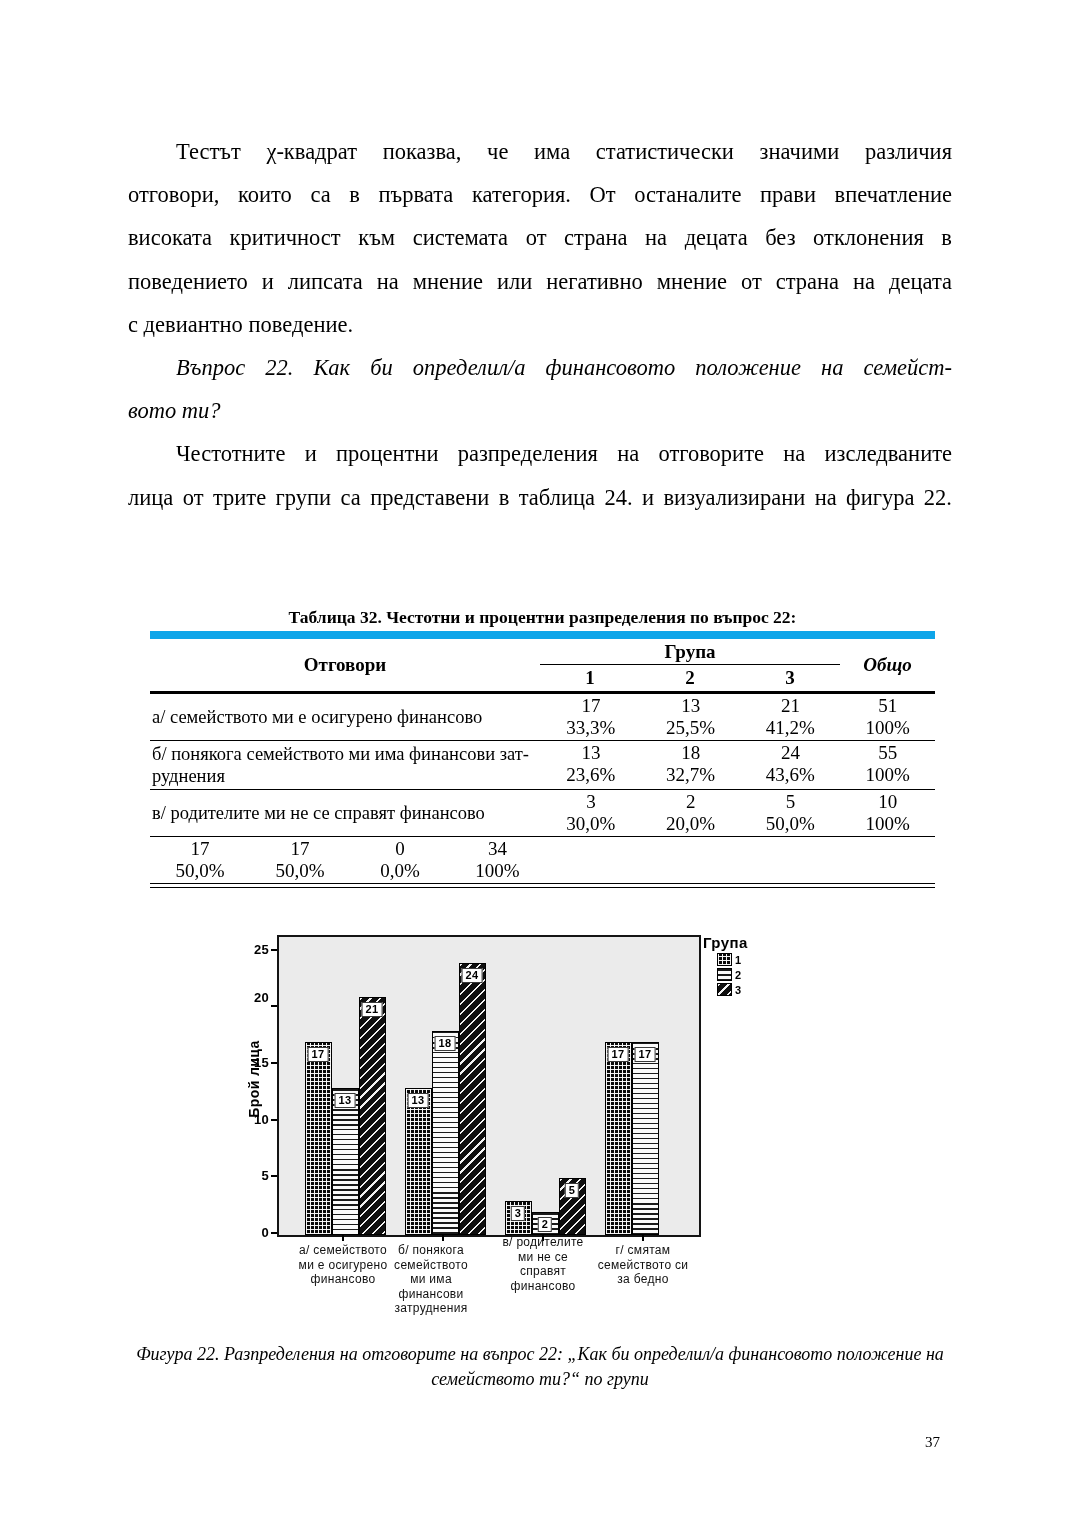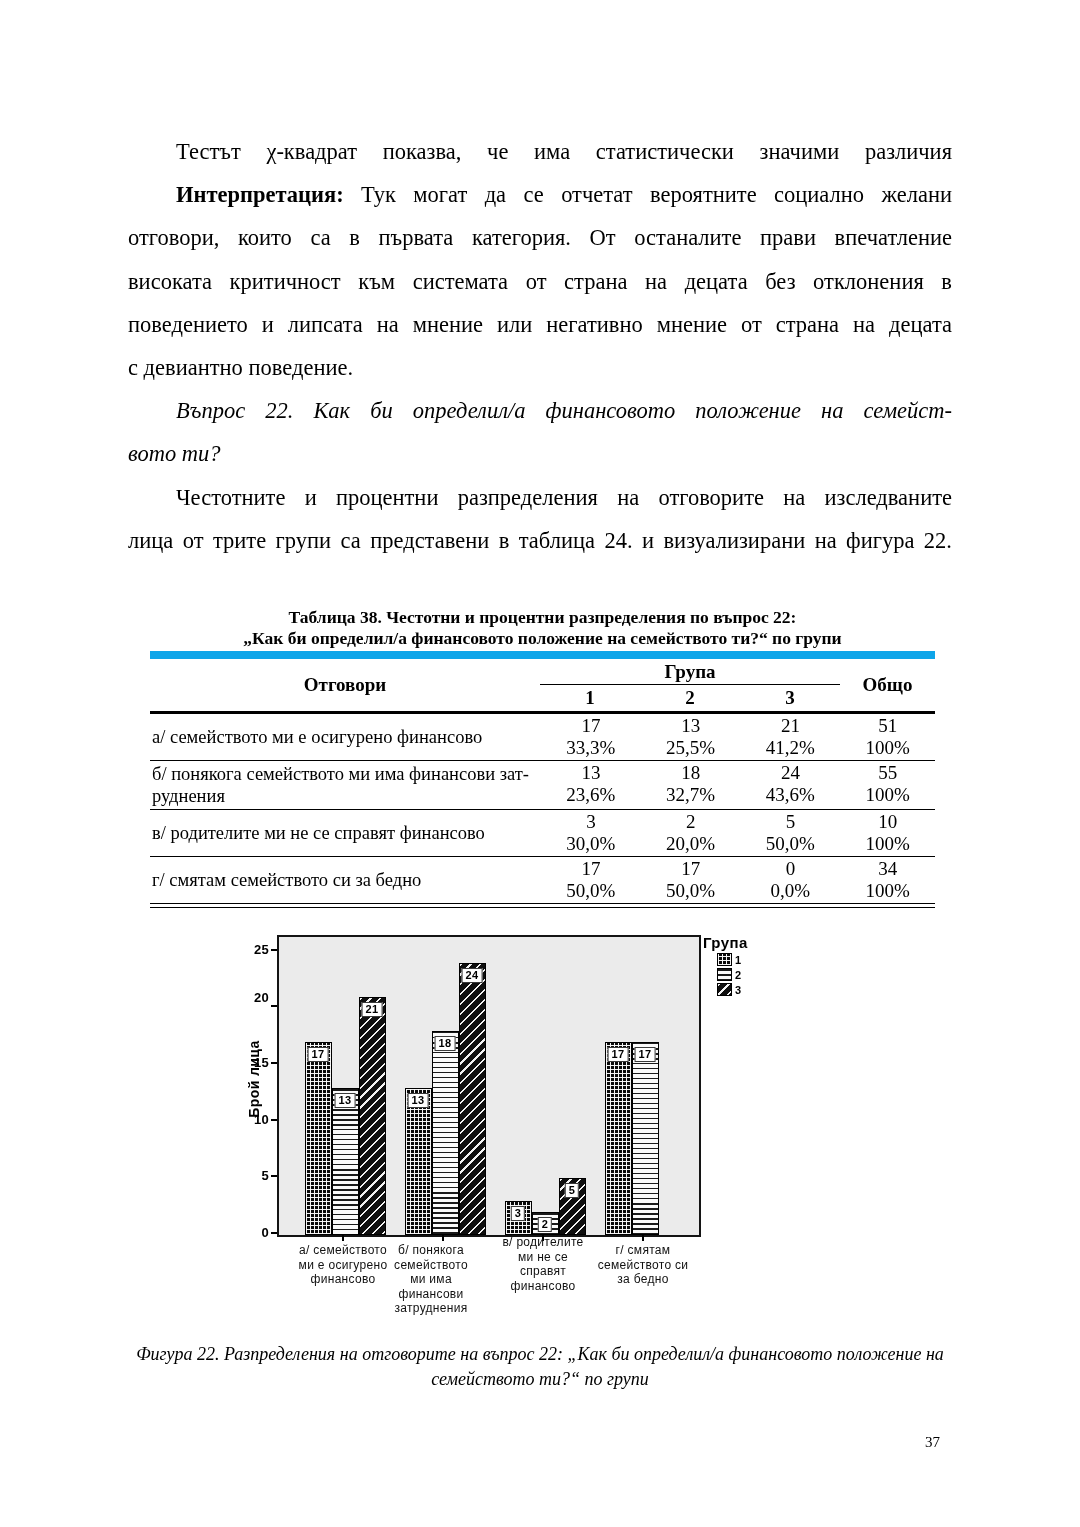--- a/index.html
+++ b/index.html
@@ -23,21 +23,21 @@
   
   #table-block{position:absolute;left:150px;top:607px;width:785px;}
   .tbl-title{text-align:center;font-weight:bold;font-size:17.5px;line-height:20.5px;}
   .tbl{border-top:8px solid #0ea5e9;margin-top:3px;}
   .thead{display:flex;border-bottom:3px solid #000;}
   .th-answers{width:390px;display:flex;align-items:center;justify-content:center;font-weight:bold;font-size:19px;}
   .th-mid{width:300px;}
   .th-group{text-align:center;font-weight:bold;font-size:19px;line-height:25px;border-bottom:1.5px solid #000;}
   .th-nums{display:flex;}
   .th-num{width:100px;text-align:center;font-weight:bold;font-size:19px;line-height:26px;}
-  .th-total{width:95px;display:flex;align-items:center;justify-content:center;font-weight:bold;font-size:19px;}
+  .th-total{width:95px;display:flex;align-items:center;justify-content:center;font-weight:bold;font-size:19px;font-style:italic;}
   .trow{display:flex;border-bottom:1.5px solid #000;}
   .trow.last{border-bottom:none;}
   .tlabel{width:390px;font-size:18.5px;line-height:22px;display:flex;flex-direction:column;justify-content:center;padding:2px 0 2px 2px;}
   .tnum{width:100px;text-align:center;font-size:19px;line-height:22px;padding:1px 0;}
   .tnum.twide{width:95px;}
   .tbl-bottom{height:3px;border-top:1.5px solid #000;border-bottom:1.5px solid #000;}
 
   
   #figure-block{position:absolute;left:235px;top:926px;width:610px;height:400px;
     font-family:"Liberation Sans", sans-serif;}
@@ -78,34 +78,32 @@
   
   #caption{position:absolute;left:110px;top:1342px;width:860px;text-align:center;
     font-style:italic;font-size:18px;line-height:25px;}
   #page-number{position:absolute;right:140px;top:1434px;font-size:15px;}
 </style>
 </head>
 <body>
 
 <div id="text-block">
   <div class="line indent">Тестът χ-квадрат показва, че има статистически значими различия</div>
-  <div class="line indent"><span class="bold">Интерпретация:</span><span> Тук могат да се отчетат вероятните социално желани</span></div>
   <div class="line">отговори, които са в първата категория. От останалите прави впечатление</div>
   <div class="line">високата критичност към системата от страна на децата без отклонения в</div>
   <div class="line">поведението и липсата на мнение или негативно мнение от страна на децата</div>
   <div class="line last">с девиантно поведение.</div>
   <div class="line indent italic">Въпрос 22. Как би определил/а финансовото положение на семейст-</div>
   <div class="line last italic">вото ти?</div>
   <div class="line indent">Честотните и процентни разпределения на отговорите на изследваните</div>
   <div class="line">лица от трите групи са представени в таблица 24. и визуализирани на фигура 22.</div>
 </div>
 
 <div id="table-block">
-  <div class="tbl-title">Таблица 38. Честотни и процентни разпределения по въпрос 22:</div>
-  <div class="tbl-title">„Как би определил/а финансовото положение на семейството ти?“ по групи</div>
+  <div class="tbl-title">Таблица 32. Честотни и процентни разпределения по въпрос 22:</div>
   <div class="tbl">
     <div class="thead">
       <div class="th-answers">Отговори</div>
       <div class="th-mid">
         <div class="th-group">Група</div>
         <div class="th-nums">
           <div class="th-num">1</div>
           <div class="th-num">2</div>
           <div class="th-num">3</div>
         </div>
@@ -128,21 +126,20 @@
           <div class="tnum twide">55<br>100%</div>
         </div>
         <div class="trow">
           <div class="tlabel">в/ родителите ми не се справят финансово</div>
           <div class="tnum">3<br>30,0%</div>
           <div class="tnum">2<br>20,0%</div>
           <div class="tnum">5<br>50,0%</div>
           <div class="tnum twide">10<br>100%</div>
         </div>
         <div class="trow last">
-          <div class="tlabel">г/ смятам семейството си за бедно</div>
           <div class="tnum">17<br>50,0%</div>
           <div class="tnum">17<br>50,0%</div>
           <div class="tnum">0<br>0,0%</div>
           <div class="tnum twide">34<br>100%</div>
         </div>
       </div>
     <div class="tbl-bottom"></div>
   </div>
 </div>
 

